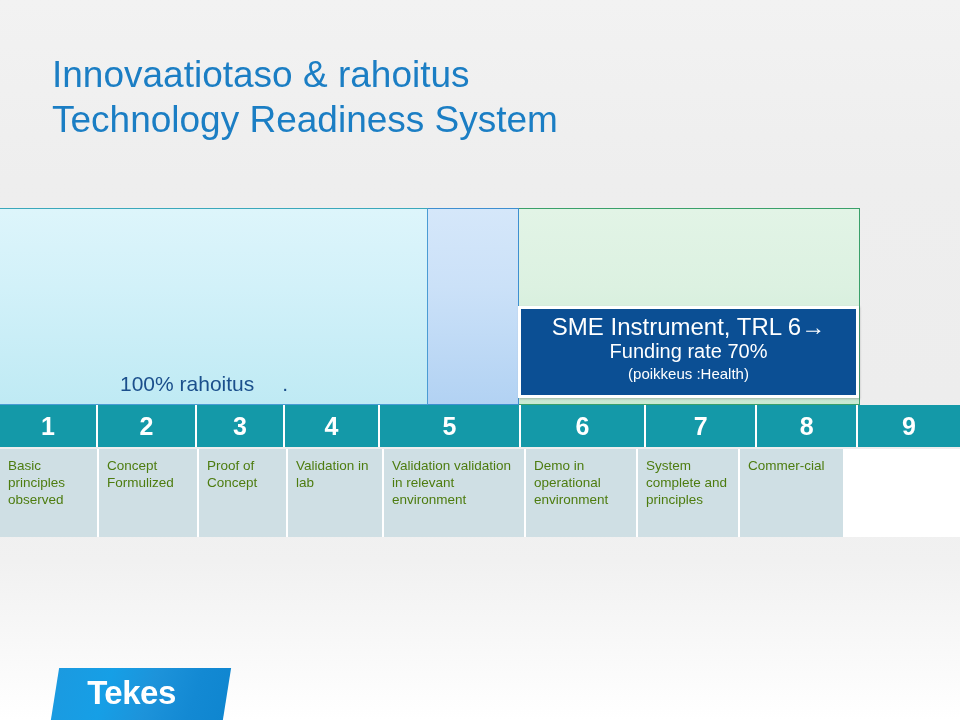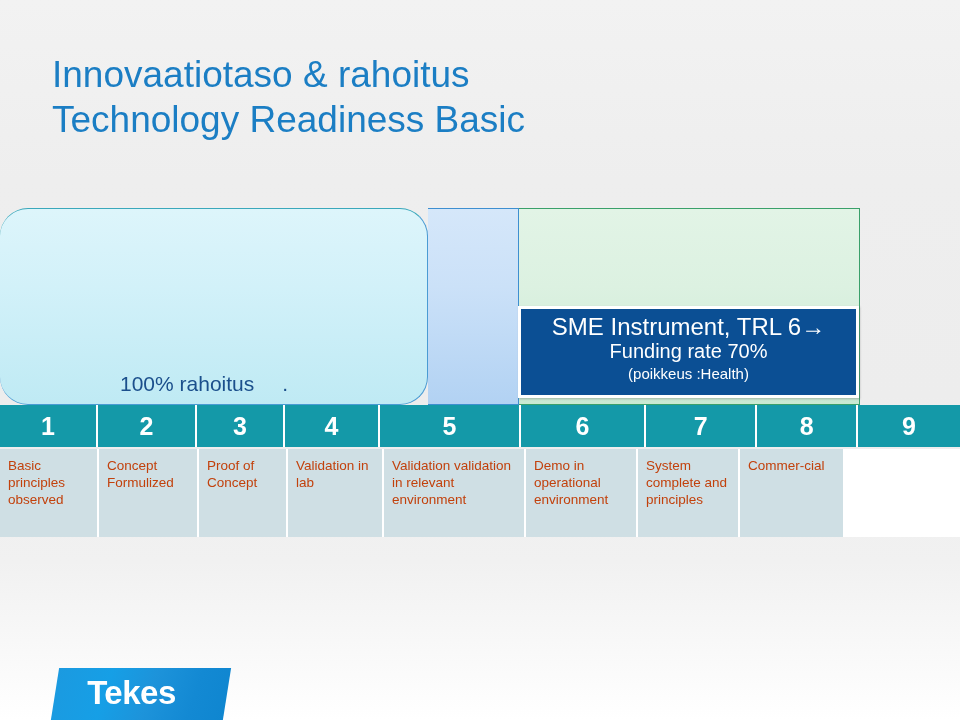--- a/index.html
+++ b/index.html
@@ -51,21 +51,20 @@
     height: 197px;
     box-sizing: border-box;
   }
   .band-cyan {
     left: 0px;
     width: 428px;
     background: linear-gradient(180deg, #ddf5fb 0%, #d2f1f9 40%, #bfeaf4 100%);
     border-top: 1px solid #3aa8bb;
     border-right: 1px solid #4a9bd4;
     border-bottom: 1px solid #4a9bd4;
-    border-radius: 28px;
   }
   .band-blue {
     left: 428px;
     width: 91px;
     background: linear-gradient(180deg, #d5e7fa 0%, #cbe1f8 40%, #b2d2f3 100%);
     border-top: 1px solid #3e8fd0;
     border-right: 1px solid #3e8fd0;
     border-bottom: 1px solid #3e8fd0;
   }
   .band-green {
@@ -153,21 +152,21 @@
     position: absolute;
     left: 0px;
     top: 449px;
     width: 960px;
     height: 88px;
     display: flex;
     background: #ffffff;
   }
   .trl-desc {
     background: #cfdfe4;
-    color: #c2410c;
+    color: #4d7c0f;
     font-size: 13.5px;
     line-height: 17px;
     padding: 8px 8px 0 8px;
     margin-right: 2px;
     box-sizing: border-box;
     overflow: hidden;
   }
   .trl-desc:last-child { margin-right: 0; }
 
   
@@ -192,21 +191,21 @@
     top: 6px;
   }
 </style>
 </head>
 <body>
 
 <div id="slide">
 
   <div class="title-block">
     <div class="title-line">Innovaatiotaso &amp; rahoitus</div>
-    <div class="title-line">Technology Readiness Basic</div>
+    <div class="title-line">Technology Readiness System</div>
   </div>
 
   <div class="bands">
     <div class="band band-cyan">
       <div class="band-label label-100">
         <span>100% rahoitus</span><span class="dot">.</span>
       </div>
     </div>
     <div class="band band-blue"></div>
     <div class="band band-green">

